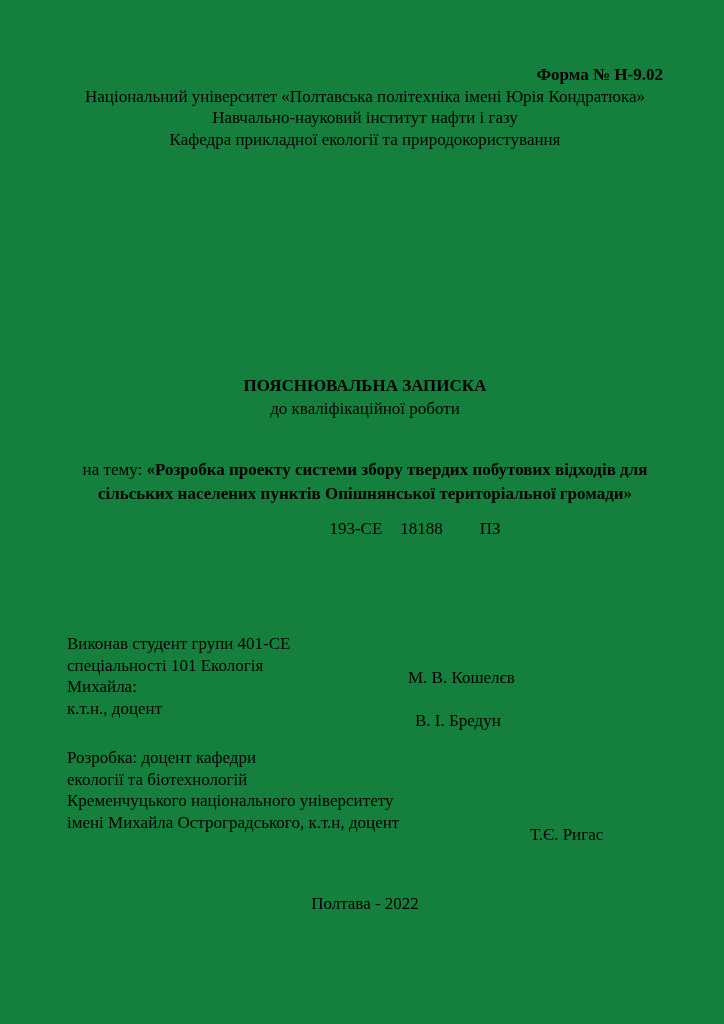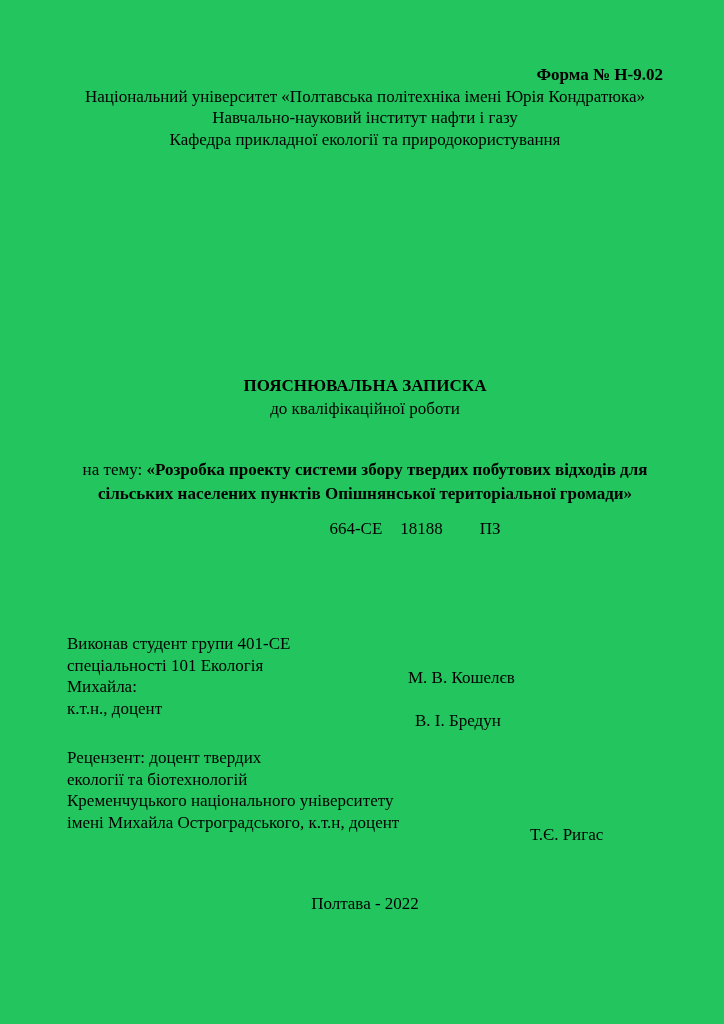--- a/index.html
+++ b/index.html
@@ -4,21 +4,21 @@
 <style>
   html, body {
     margin: 0;
     padding: 0;
     background: #ffffff;
   }
   .page {
     position: relative;
     width: 724px;
     height: 1024px;
-    background: #22c55e;
+    background: #15803d;
     color: #000000;
     font-family: "Liberation Serif", serif;
     font-size: 17px;
     overflow: hidden;
   }
   .abs {
     position: absolute;
     left: 67px;
     width: 596px;
   }
@@ -91,21 +91,21 @@
   <div class="abs" id="title-block">
     <div class="bold">ПОЯСНЮВАЛЬНА ЗАПИСКА</div>
     <div>до кваліфікаційної роботи</div>
   </div>
 
   <div class="abs" id="topic-block">
     <span>на тему: </span><span class="bold">«Розробка проекту системи збору твердих побутових відходів для сільських населених пунктів Опішнянської територіальної громади»</span>
   </div>
 
   <div class="abs" id="code-line">
-    <span>664-СЕ</span><span class="code-gap1">18188</span><span class="code-gap2">ПЗ</span>
+    <span>193-СЕ</span><span class="code-gap1">18188</span><span class="code-gap2">ПЗ</span>
   </div>
 
   <div class="abs" id="credits-block">
     <div class="line">
       <span>Виконав студент групи 401-СЕ</span>
     </div>
     <div class="line">
       <span>спеціальності 101 Екологія</span>
       <span class="name name-executor">М. В. Кошелєв</span>
     </div>
@@ -113,21 +113,21 @@
       <span>Михайла:</span>
     </div>
     <div class="line">
       <span>к.т.н., доцент</span>
       <span class="name name-supervisor">В. І. Бредун</span>
     </div>
   </div>
 
   <div class="abs" id="reviewer-block">
     <div class="line">
-      <span>Рецензент: доцент твердих</span>
+      <span>Розробка: доцент кафедри</span>
     </div>
     <div class="line">
       <span>екології та біотехнологій</span>
     </div>
     <div class="line">
       <span>Кременчуцького національного університету</span>
     </div>
     <div class="line">
       <span>імені Михайла Остроградського, к.т.н, доцент</span>
       <span class="name name-reviewer">Т.Є. Ригас</span>

